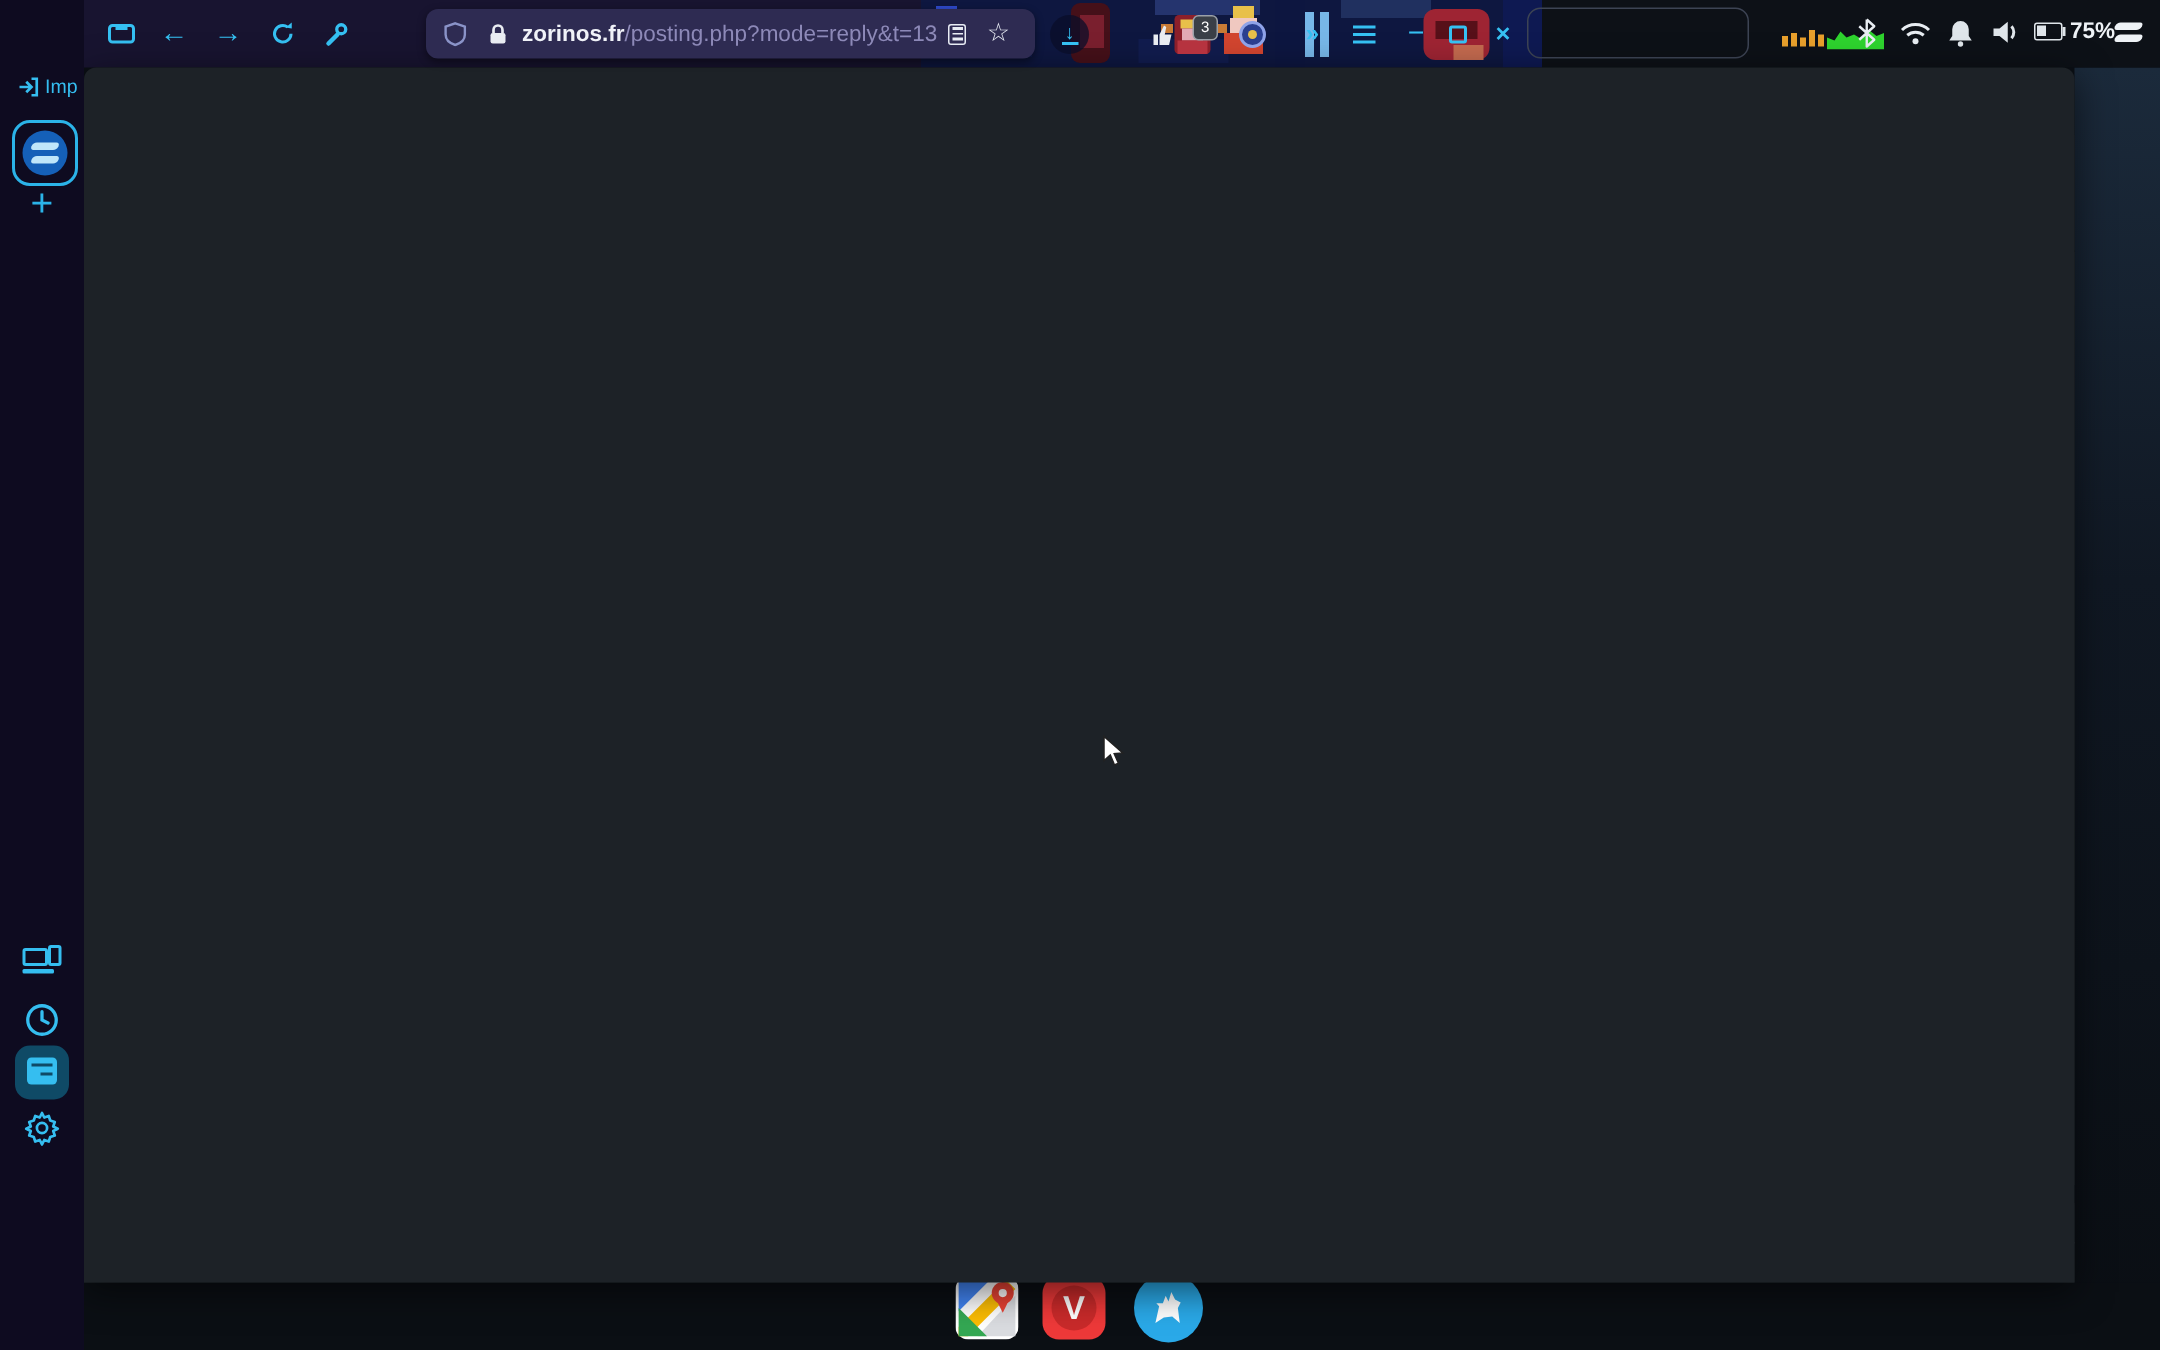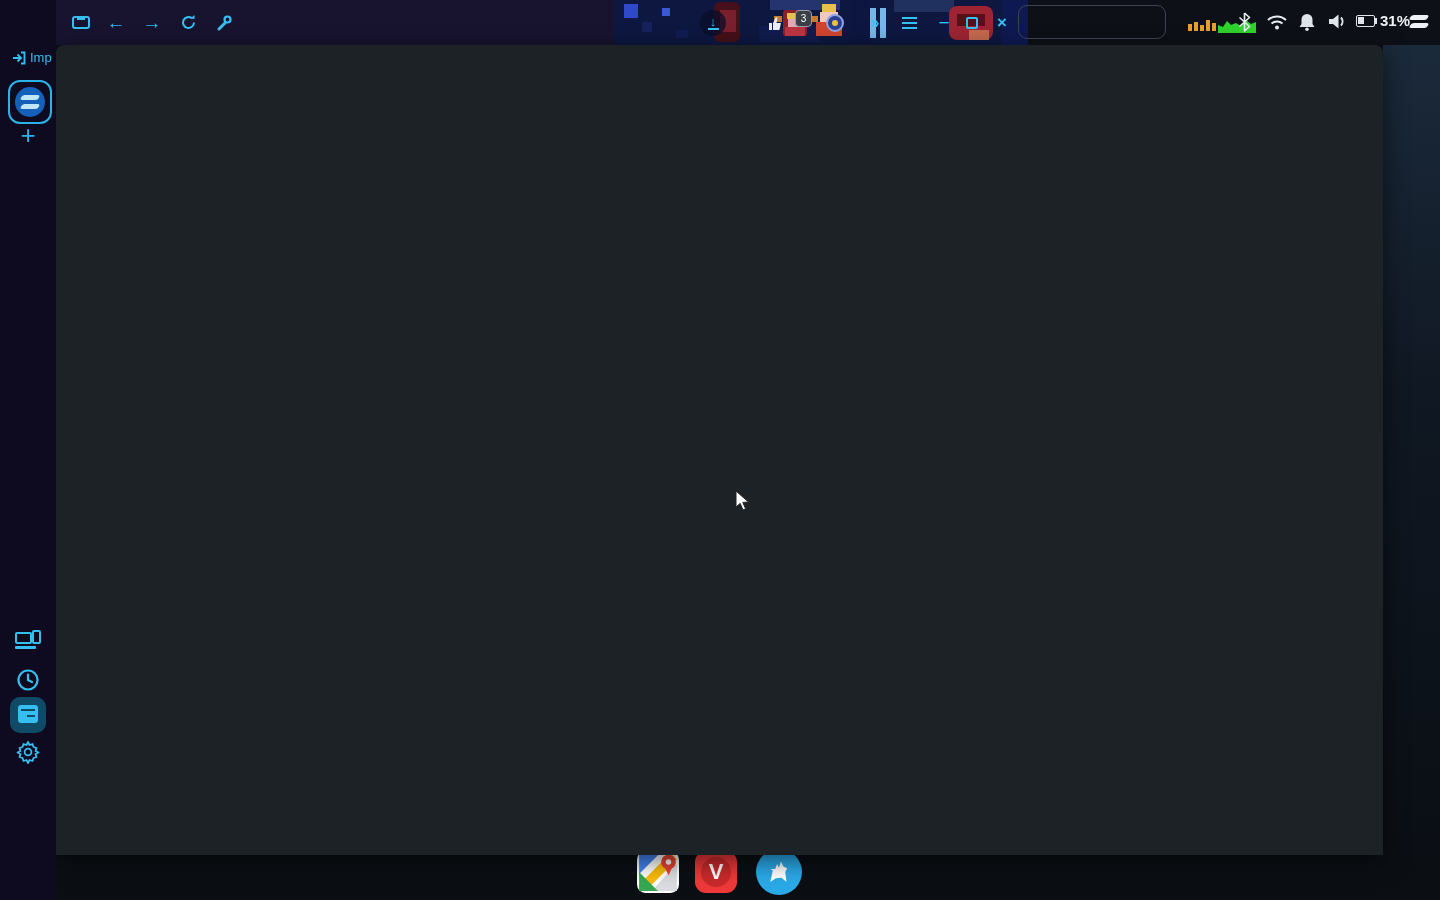--- a/index.html
+++ b/index.html
@@ -168,20 +168,43 @@
             <path d="M14.5 1 L14.5 5 L10.5 4.4 Z" fill="#35c0f2"></path>
           </svg>
       </div>
       <div class="bnav" style="left:194px;width:32px">
         <svg width="16" height="16" viewBox="0 0 16 16">
             <path d="M3 14 L9 8" stroke="#35c0f2" stroke-width="3" stroke-linecap="round"></path>
             <circle cx="11.5" cy="4.5" r="3" fill="none" stroke="#35c0f2" stroke-width="2.2"></circle>
           </svg>
       </div>
 
+      <div class="abs url-pill">
+        <span style="margin-left:12px">
+          <svg width="15" height="17" viewBox="0 0 14 15">
+              <path d="M7 1 L13 3 V8 c0 4 -3 5.6 -6 6.5 C4 13.6 1 12 1 8 V3 Z" fill="none" stroke="#8a93c8" stroke-width="1.5"></path>
+            </svg>
+        </span>
+        <span style="margin-left:14px">
+          <svg width="14" height="16" viewBox="0 0 14 16">
+              <rect x="2" y="7" width="10" height="7" rx="1.5" fill="#e9ecf2"></rect>
+              <path d="M4 7 V5 a3 3 0 0 1 6 0 V7" stroke="#e9ecf2" stroke-width="1.8" fill="none"></path>
+            </svg>
+        </span>
+        <span style="margin-left:9px" class="url-host">zorinos.fr</span>
+          <span class="url-path">/posting.php?mode=reply&amp;t=13</span>
+        <span style="position:absolute;left:348px">
+          <div style="width:12px;height:14px;border:1.5px solid #e8ecf4;border-radius:2px;display:flex;flex-direction:column;gap:2px;justify-content:center;align-items:center">
+            <i style="width:7px;height:1.5px;background:#e8ecf4"></i>
+              <i style="width:7px;height:1.5px;background:#e8ecf4"></i>
+              <i style="width:7px;height:1.5px;background:#e8ecf4"></i>
+          </div>
+        </span>
+        <span style="position:absolute;left:374px;top:5px;font-size:17px;color:#e8ecf4">☆</span>
+      </div>
 
       <div class="bnav" style="left:684px;width:30px;z-index:4">
         <div style="width:26px;height:26px;border-radius:50%;background:rgba(10,14,40,.75);display:flex;flex-direction:column;align-items:center;justify-content:center">
           <span style="color:#35c0f2;font-weight:bold;font-size:13px;line-height:11px">↓</span>
           <i style="display:block;width:11px;height:2px;background:#35c0f2;margin-top:1px"></i>
         </div>
       </div>
       <div class="bnav" style="left:748px;width:26px;z-index:4">
         <svg width="16" height="16" viewBox="0 0 16 16">
             <path d="M2 8 h3 v7 H2 Z M6 15 V8 l3 -6 1.5 1 -1 5 H14 l-1.6 7 Z" fill="#e8ecf2"></path>
@@ -251,21 +274,21 @@
           <path d="M1 6 H5 L10.5 1.5 V15.5 L5 11 H1 Z" fill="#dfe5ea"></path>
           <path d="M13 4.5 a6 6 0 0 1 0 8" fill="none" stroke="#dfe5ea" stroke-width="2"></path>
         </svg>
     </div>
     <div class="tray-ic" style="left:1356px;top:15px">
       <div style="width:19px;height:12px;border:1.5px solid #dfe5ea;border-radius:2px;position:relative">
         <i style="position:absolute;left:1px;top:1px;width:6px;height:7px;background:#dfe5ea"></i>
       </div>
       <i style="position:absolute;left:19px;top:3px;width:2px;height:6px;background:#dfe5ea"></i>
     </div>
-    <div class="tray-ic" style="left:1380px;top:12px;color:#eef2f6;font-size:15px;font-weight:bold">31%</div>
+    <div class="tray-ic" style="left:1380px;top:12px;color:#eef2f6;font-size:15px;font-weight:bold">75%</div>
     <div class="tray-ic" style="left:1408px;top:11px">
       <div style="width:22px;height:22px;position:relative">
         <i style="position:absolute;left:2px;top:4px;width:18px;height:5px;background:#eef2f6;border-radius:3px;transform:skewX(-28deg)"></i>
         <i style="position:absolute;left:2px;top:12px;width:18px;height:5px;background:#eef2f6;border-radius:3px;transform:skewX(-28deg)"></i>
       </div>
     </div>
   </div>
 
   <div class="abs left-panel">
     <div style="position:absolute;left:12px;top:50px;display:flex;align-items:center;gap:4px">

